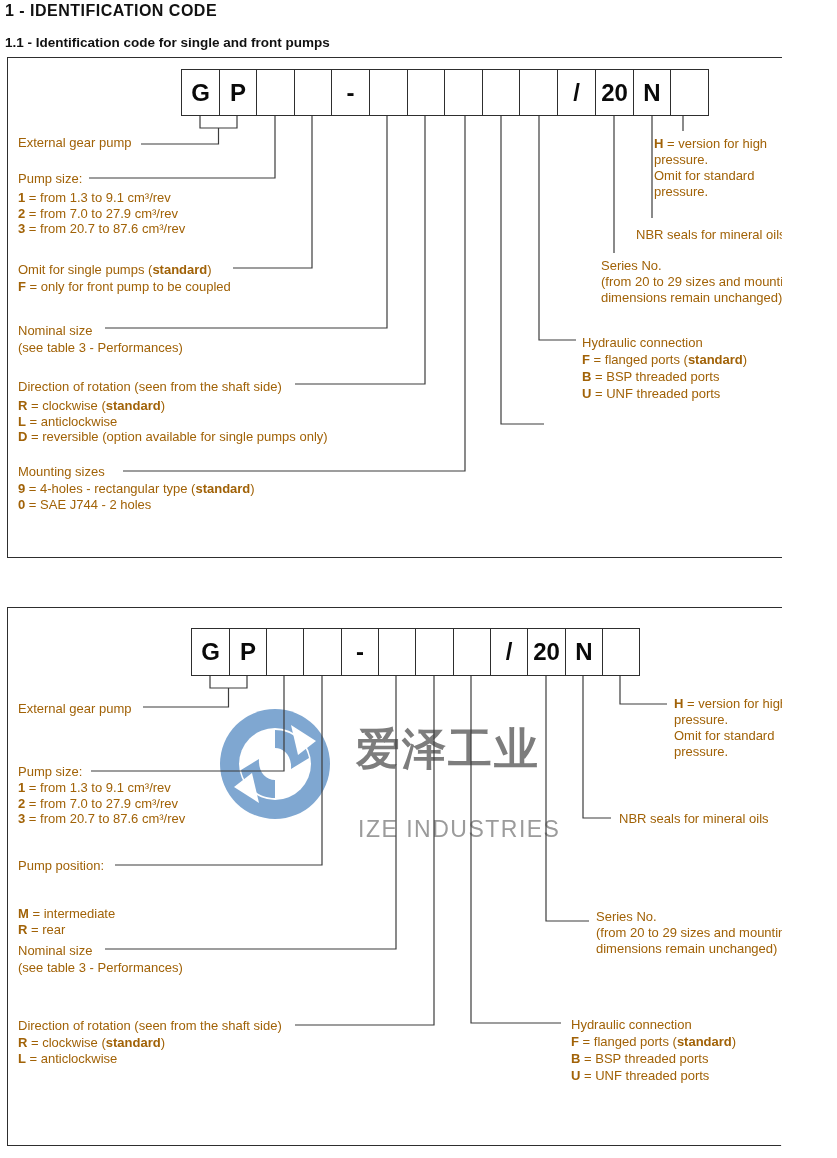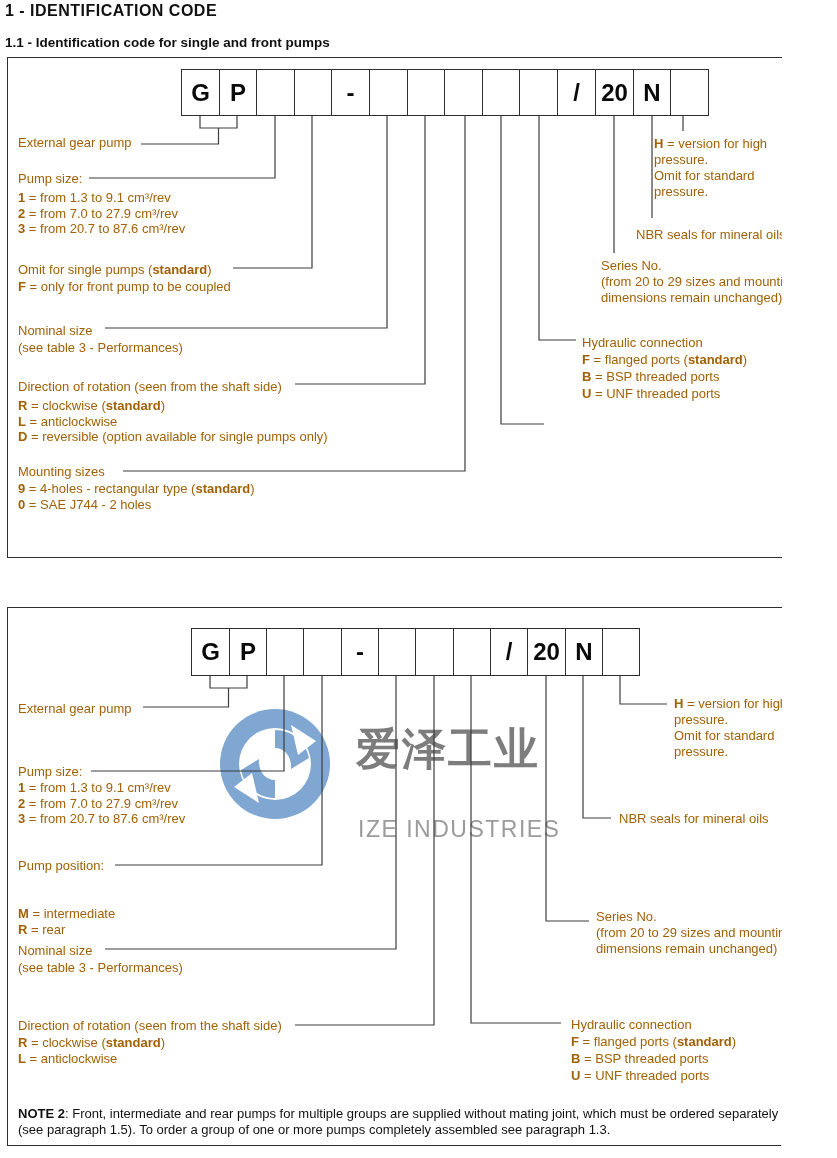--- a/index.html
+++ b/index.html
@@ -159,17 +159,15 @@
 pressure.</div>
     <div class="lbl" style="left:611px;top:203px;">NBR seals for mineral oils</div>
     <div class="lbl lh16" style="left:588px;top:301px;">Series No.
 (from 20 to 29 sizes and mounting
 dimensions remain unchanged)</div>
     <div class="lbl lh17" style="left:563px;top:408px;">Hydraulic connection
 <b>F</b> = flanged ports (<b>standard</b>)
 <b>B</b> = BSP threaded ports
 <b>U</b> = UNF threaded ports</div>
 
-    <div class="note" style="left:10px;top:498px;width:810px;"><b>NOTE 2</b>: Front, intermediate and rear pumps for multiple groups are supplied without mating joint, which must be ordered separately
-(see paragraph 1.5). To order a group of one or more pumps completely assembled see paragraph 1.3.</div>
   </div>
 
 </div>
 
 </body></html>

